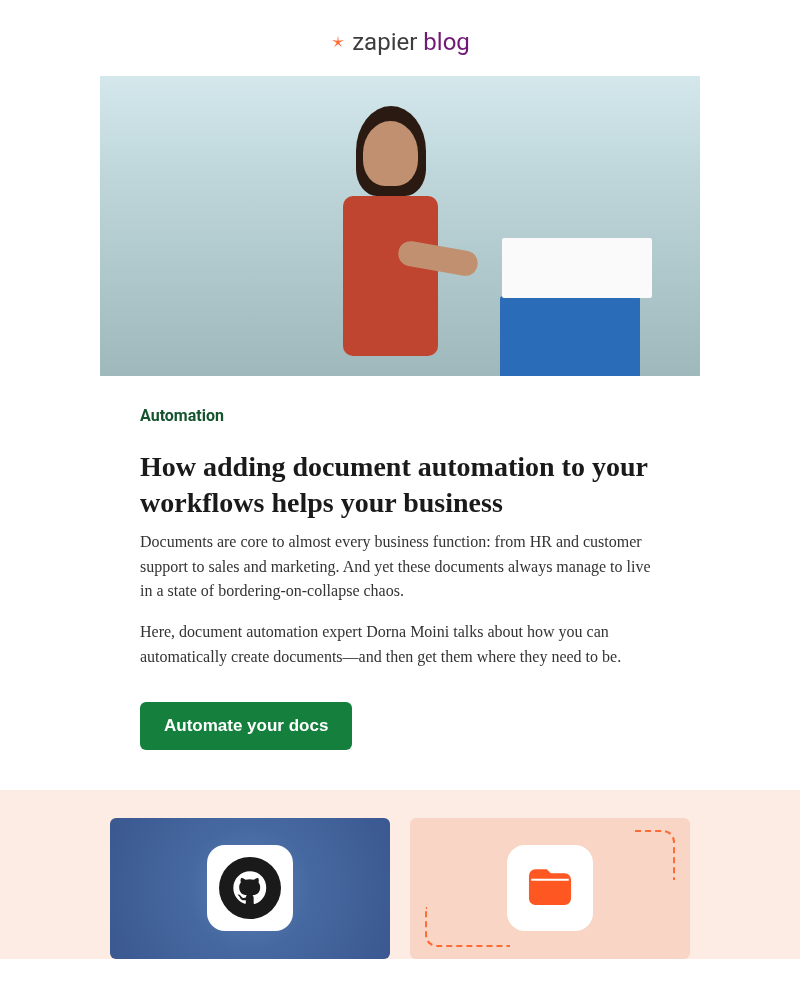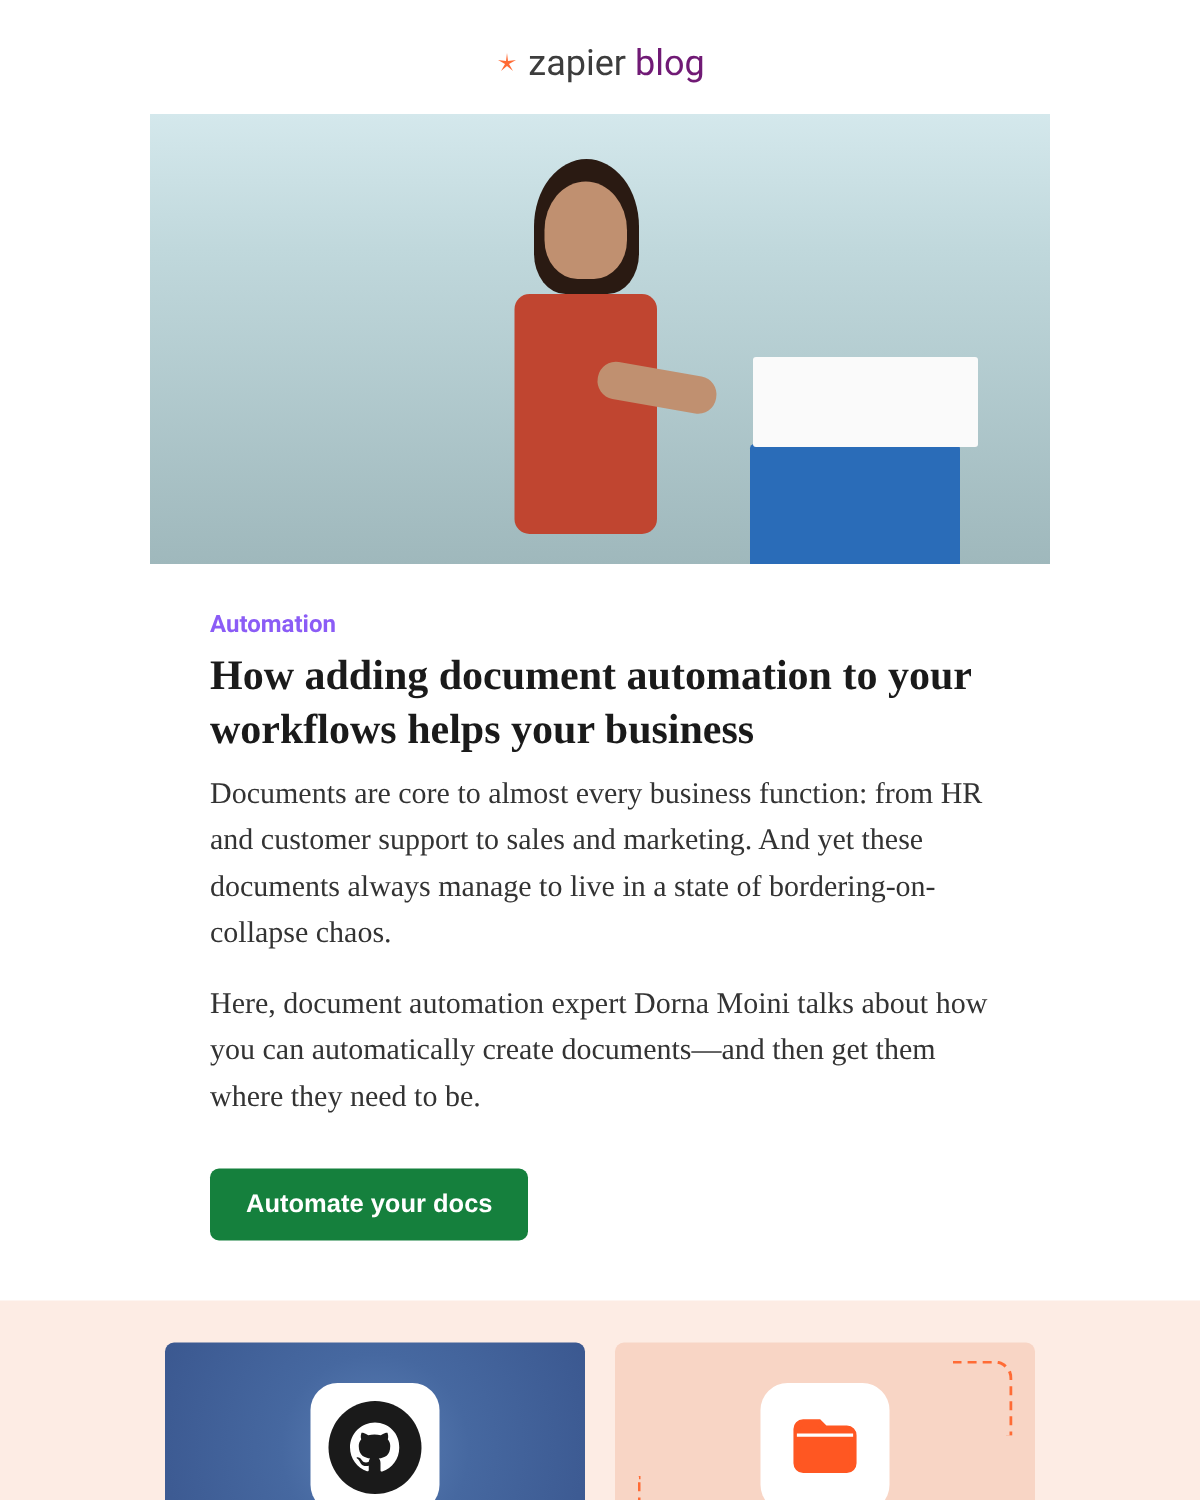--- a/index.html
+++ b/index.html
@@ -112,33 +112,33 @@
       transform: rotate(10deg);
     }
     .content-section {
       width: 520px;
       margin: 0 auto;
       padding: 30px 0 40px 0;
     }
     .category {
       font-size: 16px;
       font-weight: 700;
-      color: #8b5cf6;
-      margin-bottom: 8px;
+      color: #14532d;
+      margin-bottom: 24px;
     }
     .article-title {
       font-size: 28px;
       font-weight: 700;
       color: #1a1a1a;
       line-height: 1.3;
       margin-bottom: 8px;
       font-family: Georgia, "Times New Roman", serif;
     }
     .article-body {
-      font-size: 20px;
+      font-size: 16px;
       color: #333;
       line-height: 1.55;
       margin-bottom: 16px;
       font-family: Georgia, "Times New Roman", serif;
     }
     .cta-button {
       display: inline-block;
       background: #15803d;
       color: #fff;
       font-size: 17px;

